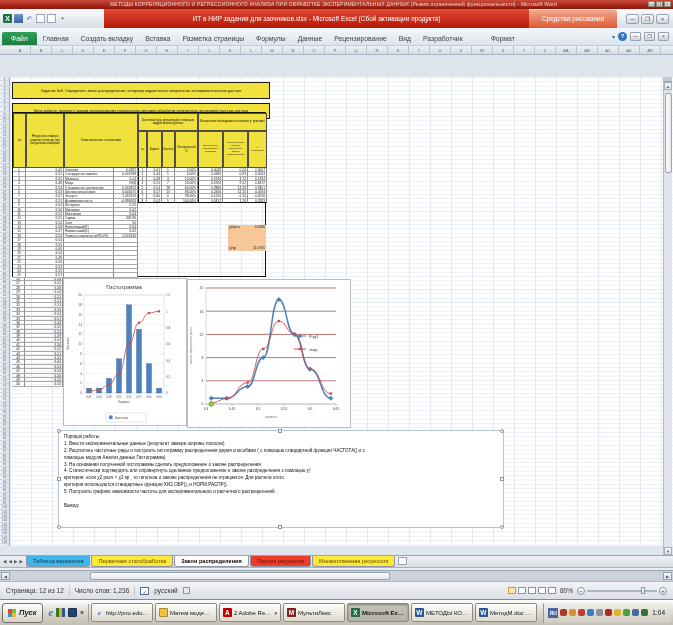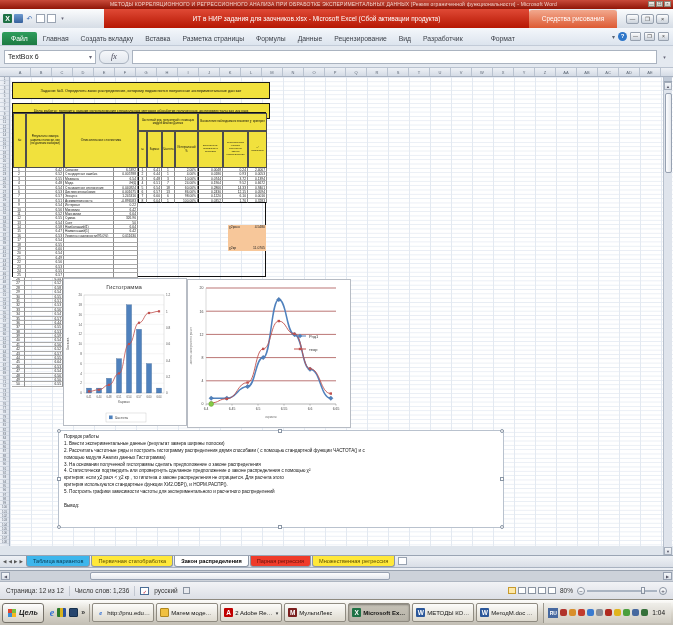--- a/index.html
+++ b/index.html
@@ -175,31 +175,20 @@
       <span class="rtab fmt">Формат</span>
       <div class="ribbon-right">
         <span>▾</span>
         <span class="help">?</span>
         <span class="mini">—</span>
         <span class="mini">❐</span>
         <span class="mini">×</span>
       </div>
     </div>
 
-    <div class="frow">
-      <div class="namebox">
-        <span>TextBox 6</span>
-        <span class="nb-arrow">▾</span>
-      </div>
-      <div class="fxwrap">
-        <span class="fx">fx</span>
-      </div>
-      <div class="fbar"></div>
-      <div class="fexp">▾</div>
-    </div>
 
     <div class="colhead" id="colhead">
         <div class="ch">A</div>
         <div class="ch">B</div>
         <div class="ch">C</div>
         <div class="ch">D</div>
         <div class="ch">E</div>
         <div class="ch">F</div>
         <div class="ch">G</div>
         <div class="ch">H</div>
@@ -1004,21 +993,21 @@
   </div>
 
   <div class="task">
     <div class="start">
       <span class="flag">
           <span class="fq1"></span>
           <span class="fq2"></span>
           <span class="fq3"></span>
           <span class="fq4"></span>
         </span>
-      <span>Цель</span>
+      <span>Пуск</span>
     </div>
     <div class="ql">
       <span class="ie">e</span>
       <span class="qlsq" style="background:linear-gradient(90deg,#2a7a2a 33%,#d8b21e 33%,#d8b21e 66%,#2a52a0 66%);"></span>
       <span class="qlsq" style="background:#26456e;border:1px solid #16304e;"></span>
       <span class="more">»</span>
     </div>
     <span id="taskbtns" style="display:flex;gap:2px;align-items:center;">
         <div class="tbtn">
           <div class="tico" style="background: transparent; color: rgb(43, 108, 212); font-family: &quot;Liberation Serif&quot;, serif; font-style: italic;">e</div>

